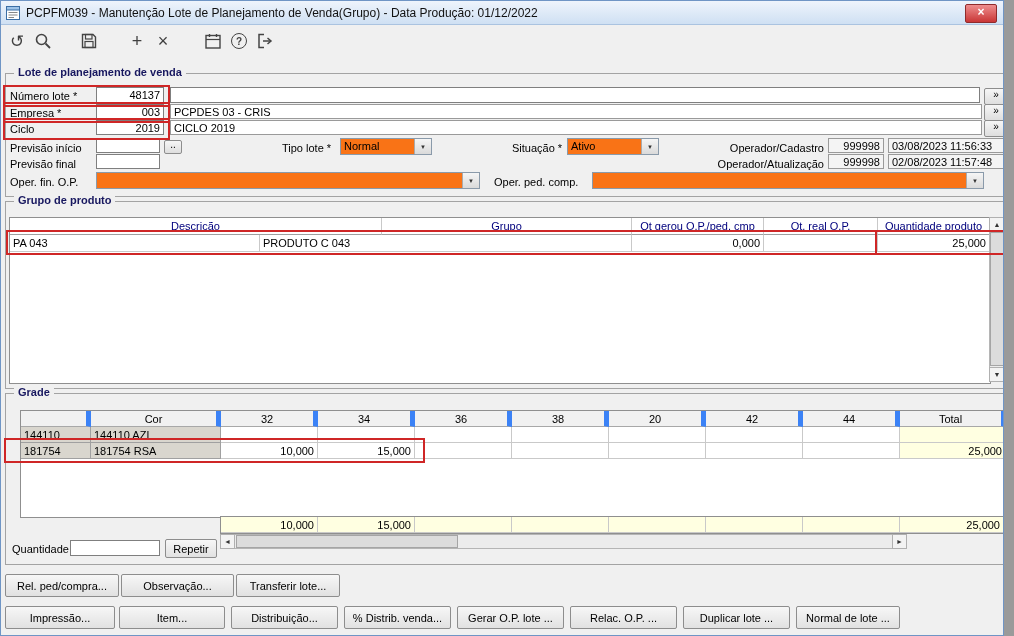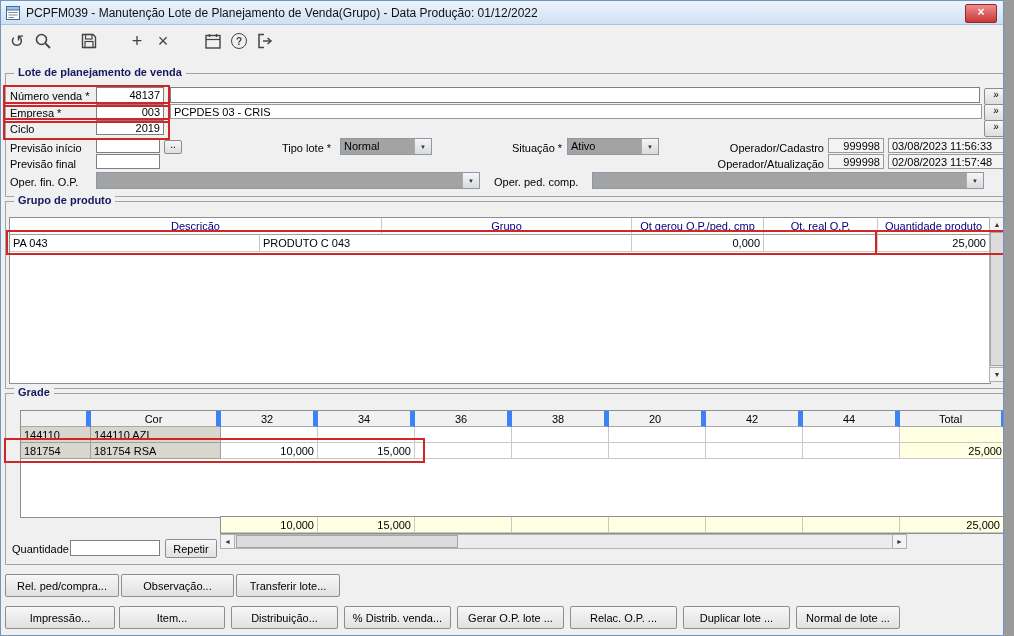--- a/index.html
+++ b/index.html
@@ -25,21 +25,21 @@
   
   .lbl{position:absolute;white-space:nowrap;line-height:14px;}
   .r{text-align:right;}
   .inp{position:absolute;border:1px solid #7f7f7f;background:#fff;font:11px "Liberation Sans",sans-serif;
        padding:0 3px;box-sizing:border-box;}
   .inp.num{text-align:right;}
   .ro{position:absolute;border:1px solid #9a9a9a;background:#f4f4f4;display:flex;align-items:flex-end;
       padding:0 3px;box-sizing:border-box;white-space:nowrap;overflow:hidden;}
   .ro.white{background:#fff;}
   .ro.numr{justify-content:flex-end;}
-  .dd{position:absolute;border:1px solid #8a9aaa;background:#a3a3a3;display:flex;box-sizing:border-box;cursor:pointer;}
+  .dd{position:absolute;border:1px solid #8a9aaa;background:#f97316;display:flex;box-sizing:border-box;cursor:pointer;}
   .dd-val{flex:1;padding:1px 3px;overflow:hidden;white-space:nowrap;}
   .dd-btn{width:16px;background:linear-gradient(#f5f5f5,#dadada);border-left:1px solid #aaa;display:flex;
           align-items:center;justify-content:center;font-size:6px;color:#333;}
   .morebtn{position:absolute;width:22px;height:15px;background:linear-gradient(#f6f6f6,#dedede);border:1px solid #8d8d8d;
            font-size:10px;text-align:center;line-height:12px;border-radius:2px;cursor:pointer;}
   .btn{position:absolute;background:linear-gradient(#f7f7f7,#e1e1e1);border:1px solid #8d8d8d;border-radius:2px;
        font:11px "Liberation Sans",sans-serif;display:flex;align-items:center;justify-content:center;cursor:pointer;white-space:nowrap;}
   
   .tbl{position:absolute;border:1px solid #8f8f8f;background:#fff;overflow:hidden;}
   .trow{display:flex;}
@@ -123,34 +123,37 @@
           <path d="M9 3.5 H4 V16.5 H9" fill="none" stroke="#444" stroke-width="1.5"></path>
           <line x1="8" y1="10" x2="15.5" y2="10" stroke="#444" stroke-width="1.5"></line>
           <path d="M12.5 7 L16 10 L12.5 13" fill="none" stroke="#444" stroke-width="1.5"></path>
         </svg>
       </span>
   </div>
 
   <div class="fs" style="left:4px;top:72px;width:1004px;height:122px">
     <span class="fs-legend">Lote de planejamento de venda</span>
 
-    <span class="lbl" style="left:4px;top:15px">Número venda *</span>
+    <span class="lbl" style="left:4px;top:15px">Número lote *</span>
     <input class="inp num" style="left: 90px; top: 13px; width: 68px; height: 16px;" value="48137">
     <input class="inp" style="left: 164px; top: 13px; width: 810px; height: 16px;" value="">
     <div class="morebtn" style="left:978px;top:14px"><span>»</span></div>
 
     <span class="lbl" style="left:4px;top:32px">Empresa *</span>
     <input class="inp num" style="left: 90px; top: 30px; width: 68px; height: 15px;" value="003">
     <div class="ro white" style="left:164px;top:30px;width:812px;height:15px">
         <span>PCPDES 03 - CRIS</span>
       </div>
     <div class="morebtn" style="left:978px;top:30px"><span>»</span></div>
 
     <span class="lbl" style="left:4px;top:48px">Ciclo</span>
     <input class="inp num" style="left: 90px; top: 46px; width: 68px; height: 15px;" value="2019">
+    <div class="ro white" style="left:164px;top:46px;width:812px;height:15px">
+        <span>CICLO 2019</span>
+      </div>
     <div class="morebtn" style="left:978px;top:46px"><span>»</span></div>
 
     <span class="lbl" style="left:4px;top:67px">Previsão início</span>
     <input class="inp" style="left: 90px; top: 64px; width: 64px; height: 15px;" value="">
     <div class="morebtn" style="left:158px;top:66px;width:16px;height:12px;line-height:8px"><span>..</span></div>
 
     <span class="lbl" style="left:276px;top:67px">Tipo lote *</span>
     <div class="dd" style="left:334px;top:64px;width:92px;height:17px">
       <span class="dd-val">Normal</span>
       <span class="dd-btn">

